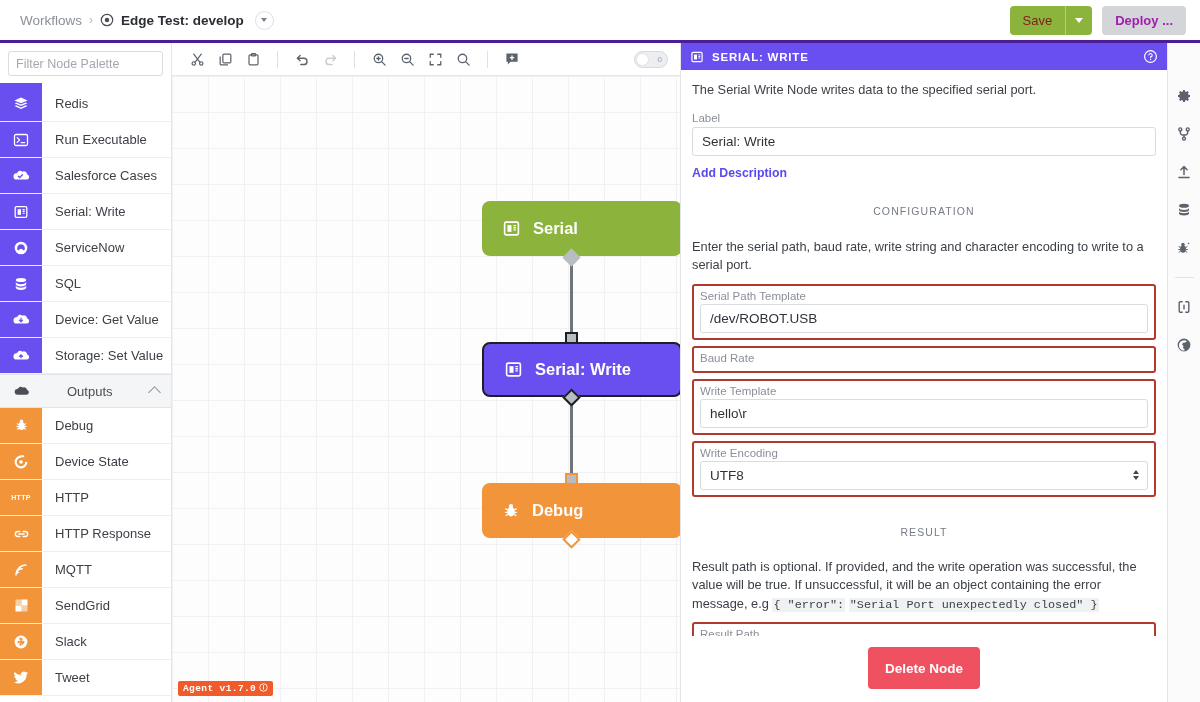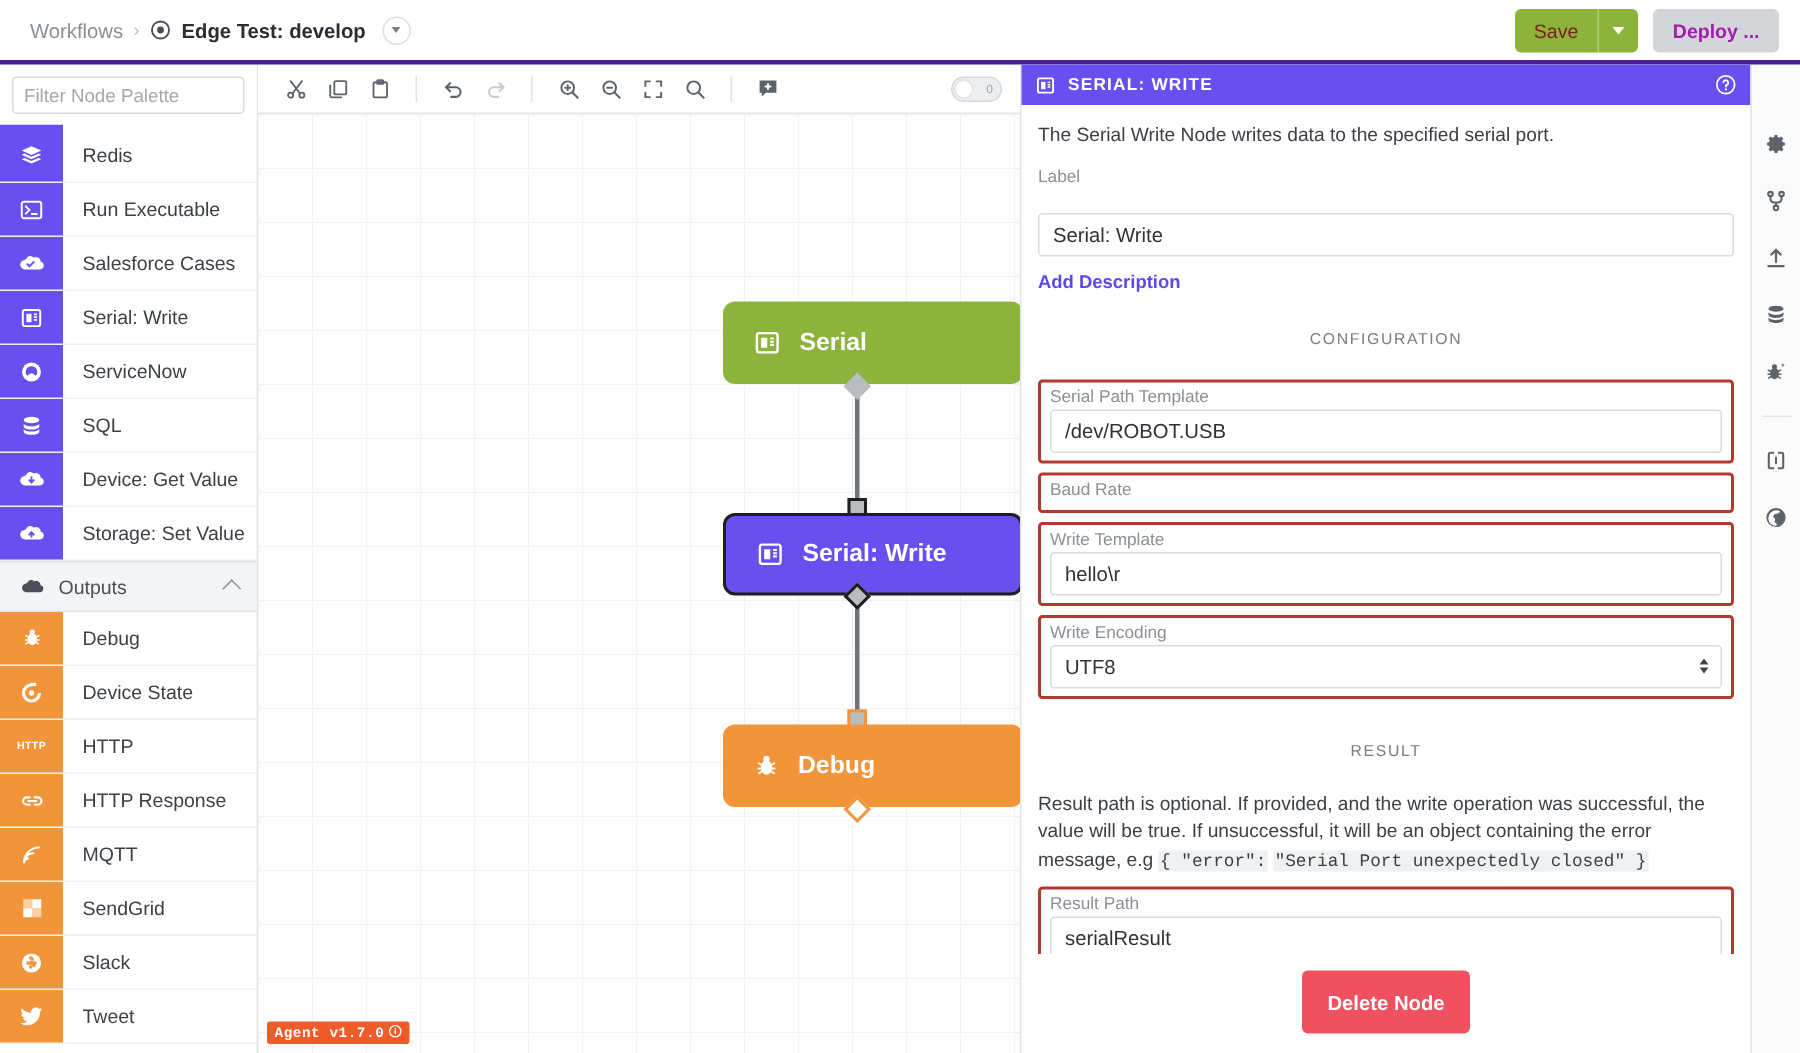--- a/index.html
+++ b/index.html
@@ -65,21 +65,21 @@
   .pal-ico { width: 42px; min-width: 42px; display: flex; align-items: center; justify-content: center; color: #fff; }
   .pal-ico.purple { background: #6a4ff0; }
   .pal-ico.orange { background: #f29439; }
   .pal-lbl { flex: 1; display: flex; align-items: center; padding-left: 13px; font-size: 13px; color: #3b3f46; }
   .pal-group {
     height: 34px; display: flex; align-items: center; gap: 9px;
     padding: 0 12px 0 13px; background: #f4f5f7;
     border-top: 1px solid #e1e3e7; border-bottom: 1px solid #e1e3e7;
     font-size: 13px; color: #4a4f57; cursor: pointer;
   }
-  .pal-group .gname { flex: 1; }
+  .pal-group .gname { flex: 1; margin-left: 28px; }
   .chev-up { width: 9px; height: 9px; border-left: 1.6px solid #8c9098; border-top: 1.6px solid #8c9098; transform: rotate(45deg); margin-top: 3px; }
   .pal-top-accent { height: 3px; background: #6a4ff0; width: 42px; }
 
   
   .canvas-col { flex: 1; display: flex; flex-direction: column; min-width: 0; background: #fff; }
   .canvas-toolbar {
     height: 33px; min-height: 33px; display: flex; align-items: center;
     border-bottom: 1px solid #e4e6ea; padding: 0 12px; gap: 2px; background: #fff;
   }
   .tb-btn {
@@ -135,21 +135,21 @@
   .rpanel { width: 487px; min-width: 487px; display: flex; flex-direction: column; border-left: 1px solid #e4e6ea; background: #fff; }
   .rp-head {
     height: 27px; min-height: 27px; background: #6a4ff0; color: #fff;
     display: flex; align-items: center; gap: 8px; padding: 0 9px;
     font-size: 11.5px; font-weight: bold; letter-spacing: .8px;
   }
   .rp-head .sp { flex: 1; }
   .rp-body { flex: 1; overflow: hidden; padding: 11px 11px 0 11px; display: flex; flex-direction: column; }
   .rp-desc { font-size: 12.8px; color: #3b3f46; line-height: 1.45; margin-bottom: 12px; }
   .fld { margin-bottom: 10px; }
-  .fld-lbl { font-size: 11.5px; color: #8a8f98; margin-bottom: 18px; display: block; }
+  .fld-lbl { font-size: 11.5px; color: #8a8f98; margin-bottom: 3px; display: block; }
   .fld-inp {
     width: 100%; height: 29px; border: 1px solid #d8dbe0; border-radius: 3px;
     font-size: 13.5px; padding: 0 9px; color: #2f3338; outline: none; background: #fff;
     font-family: "Liberation Sans", sans-serif;
   }
   .link-blue { color: #5b4ae8; font-size: 12.3px; font-weight: bold; cursor: pointer; }
   .sec-div { display: flex; align-items: center; gap: 10px; margin: 15px 0 11px 0; flex-direction: column; }
   .sec-div .ln { flex: 1; height: 1px; background: #e2e4e8; }
   .sec-div .tx { font-size: 10.5px; color: #767b84; letter-spacing: 1.1px; }
   .hilite { border: 2.5px solid #b03a2e; border-radius: 3px; padding: 4px 6px 5px 6px; margin-bottom: 6px; }
@@ -539,20 +539,21 @@
         </div>
 
         <div class="link-blue">Add Description</div>
 
         <div class="sec-div">
           <span class="ln"></span>
           <span class="tx">CONFIGURATION</span>
           <span class="ln"></span>
         </div>
 
+        <div class="rp-desc" style="margin-bottom:9px;">Enter the serial path, baud rate, write string and character encoding to write to a serial port.</div>
 
         <div class="hilite">
           <span class="fld-lbl">Serial Path Template</span>
           <input class="fld-inp" value="/dev/ROBOT.USB" style="">
         </div>
 
         <div class="hilite">
           <span class="fld-lbl">Baud Rate</span>
         </div>
 

